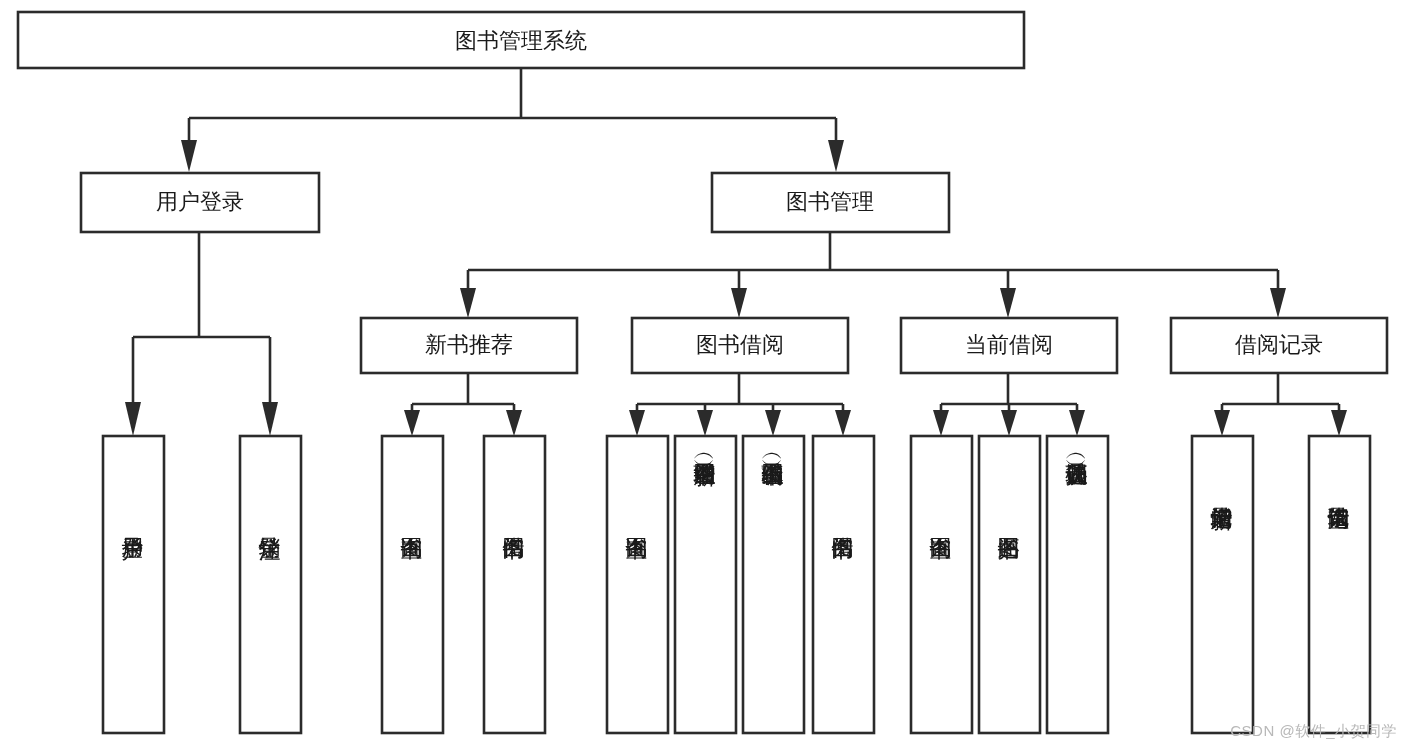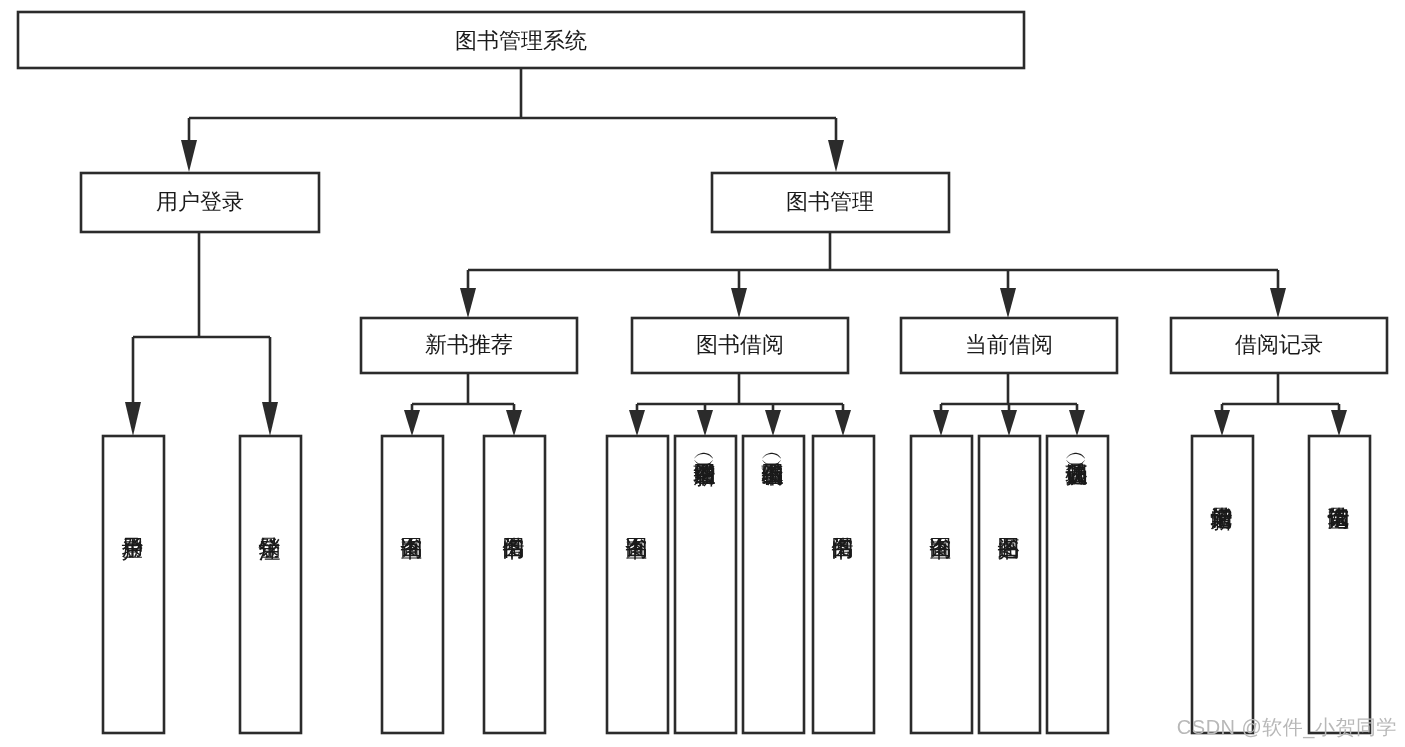--- a/index.html
+++ b/index.html
@@ -53,21 +53,21 @@
     fill: #1a1a1a;
     font-family: "Liberation Sans", "DejaVu Sans", sans-serif;
     font-size: 22px;
     text-anchor: middle;
   }
   .watermark {
     position: absolute;
     right: 8px;
     bottom: 6px;
     font-family: "Liberation Sans", "DejaVu Sans", sans-serif;
-    font-size: 20px;
+    font-size: 15px;
     color: #b8b8b8;
     letter-spacing: 0.5px;
     white-space: nowrap;
     user-select: none;
   }
 </style>
 </head>
 <body>
 
 <div id="diagram-root">

